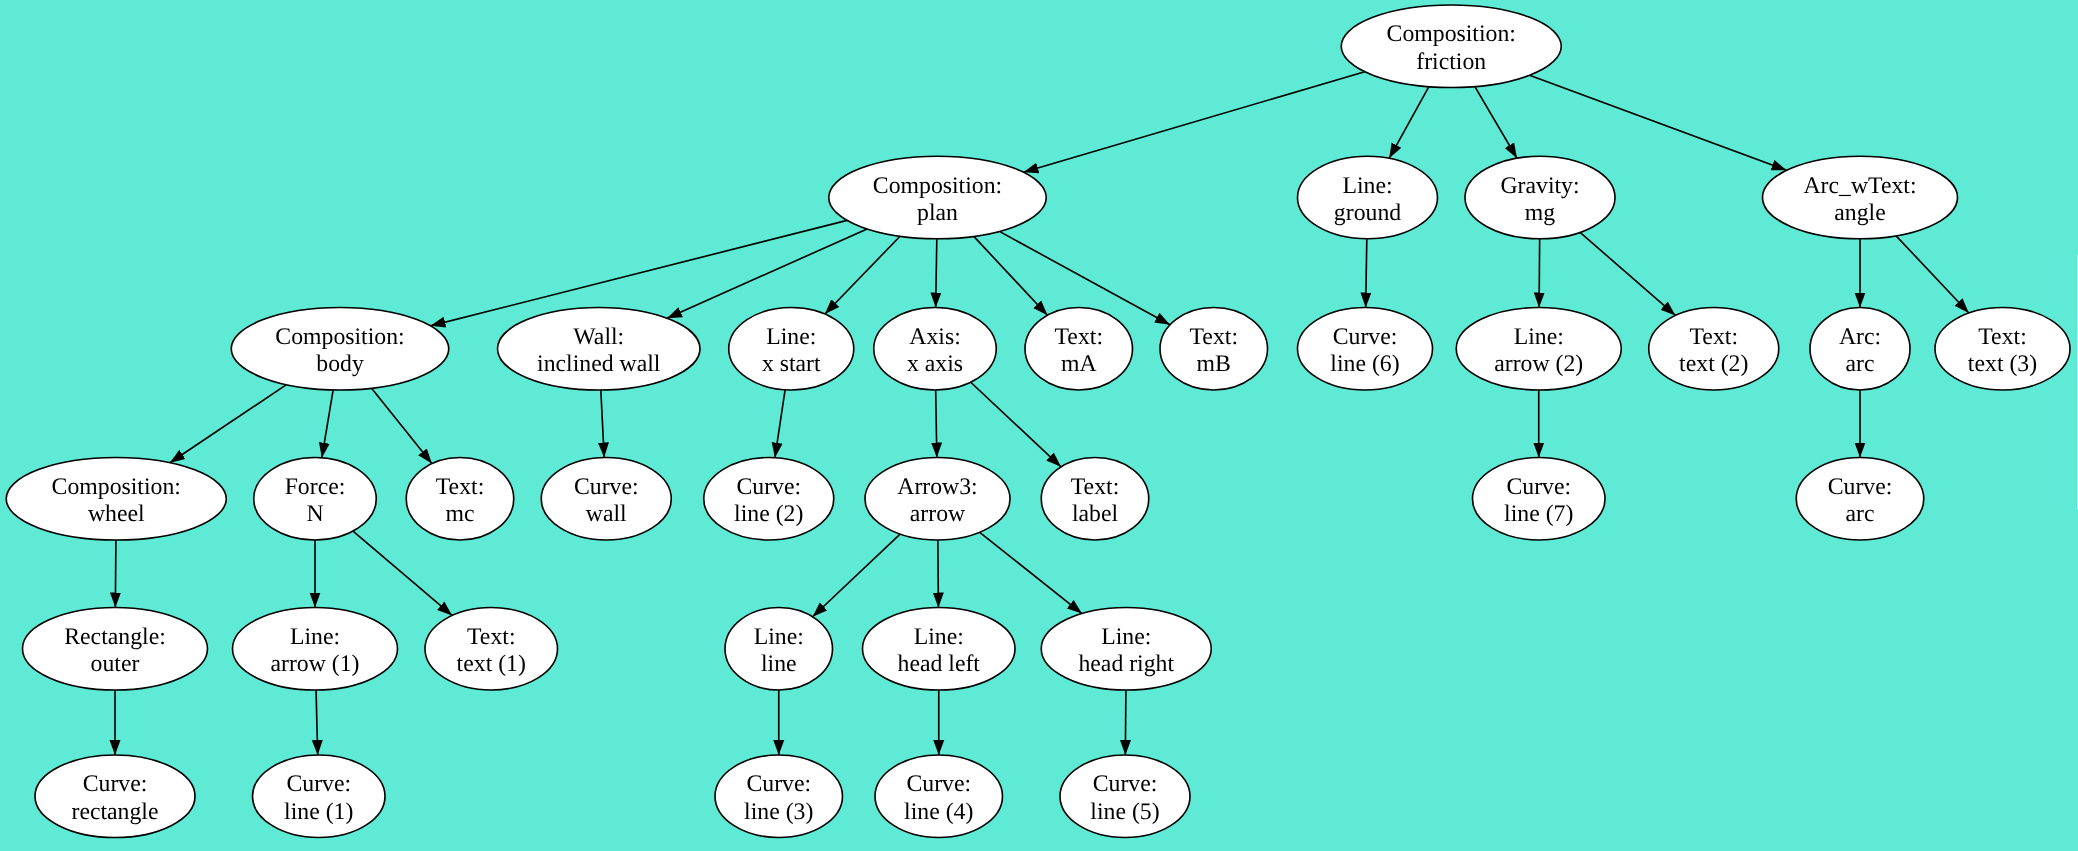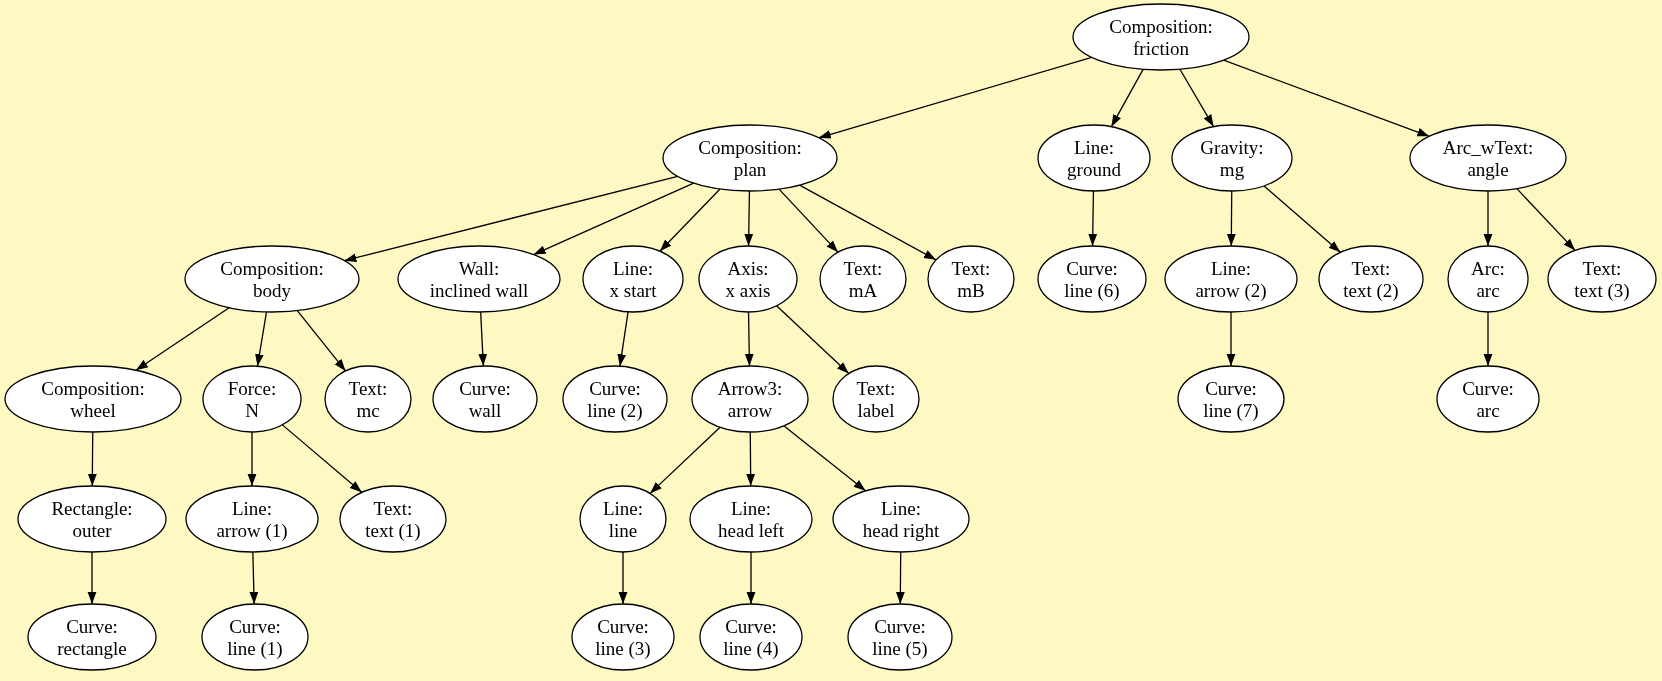--- a/index.html
+++ b/index.html
@@ -4,21 +4,21 @@
 <style>
   html, body {
     margin: 0;
     padding: 0;
     background: #ffffff;
   }
   .stage {
     position: relative;
     width: 1662px;
     height: 681px;
-    background: #fef9c3;
+    background: #5eead4;
     overflow: hidden;
   }
   svg text {
     font-family: "Liberation Serif", "DejaVu Serif", serif;
     font-size: 19px;
     text-anchor: middle;
   }
 </style>
 </head>
 <body>

